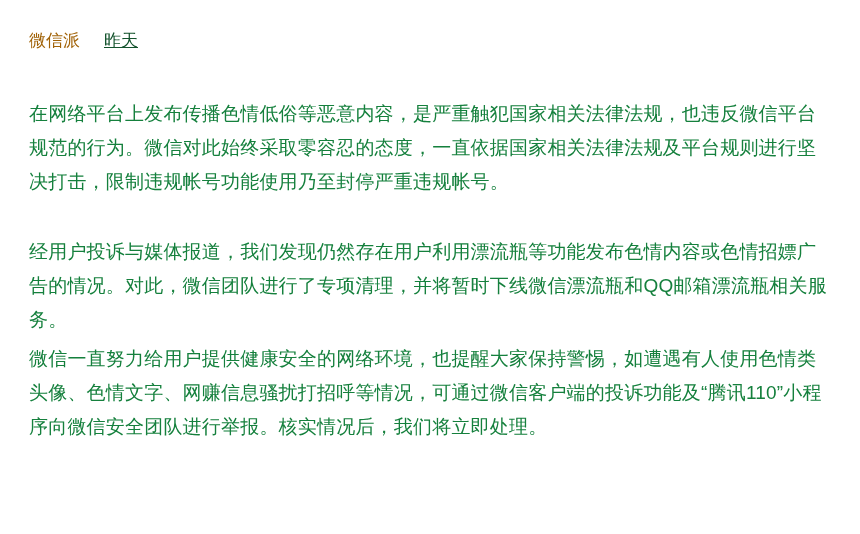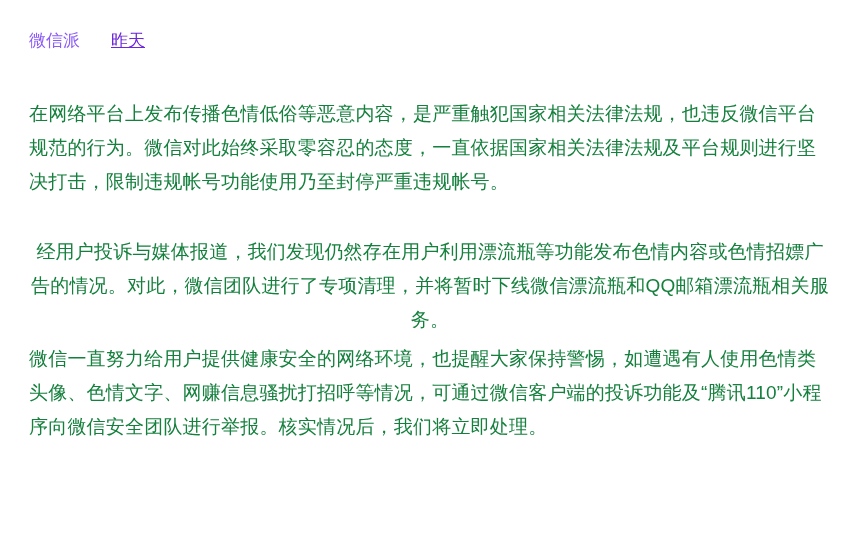--- a/index.html
+++ b/index.html
@@ -25,41 +25,41 @@
     font-weight: 700;
     color: #2a2a2a;
     letter-spacing: 0.5px;
   }
   .byline {
     margin-top: 15px;
     font-size: 17px;
     line-height: 24px;
   }
   .author {
-    color: #8b5cf6;
+    color: #a16207;
     text-decoration: none;
-    margin-right: 31px;
+    margin-right: 24px;
     cursor: pointer;
   }
   .date {
-    color: #6d28d9;
+    color: #14532d;
     text-decoration: underline;
   }
   .para {
     width: 802px;
     margin: 0;
     font-size: 19px;
     line-height: 34px;
     color: #15803d;
     letter-spacing: 0.2px;
     word-break: break-all;
     text-align: left;
   }
   .para-1 { margin-top: 44px; }
-  .para-2 { margin-top: 36px; text-align: center; }
+  .para-2 { margin-top: 36px; }
   .para-3 { margin-top: 5px; }
 </style>
 </head>
 <body>
 
 <div class="page">
   <div class="article">
 
 
     <div class="byline">

